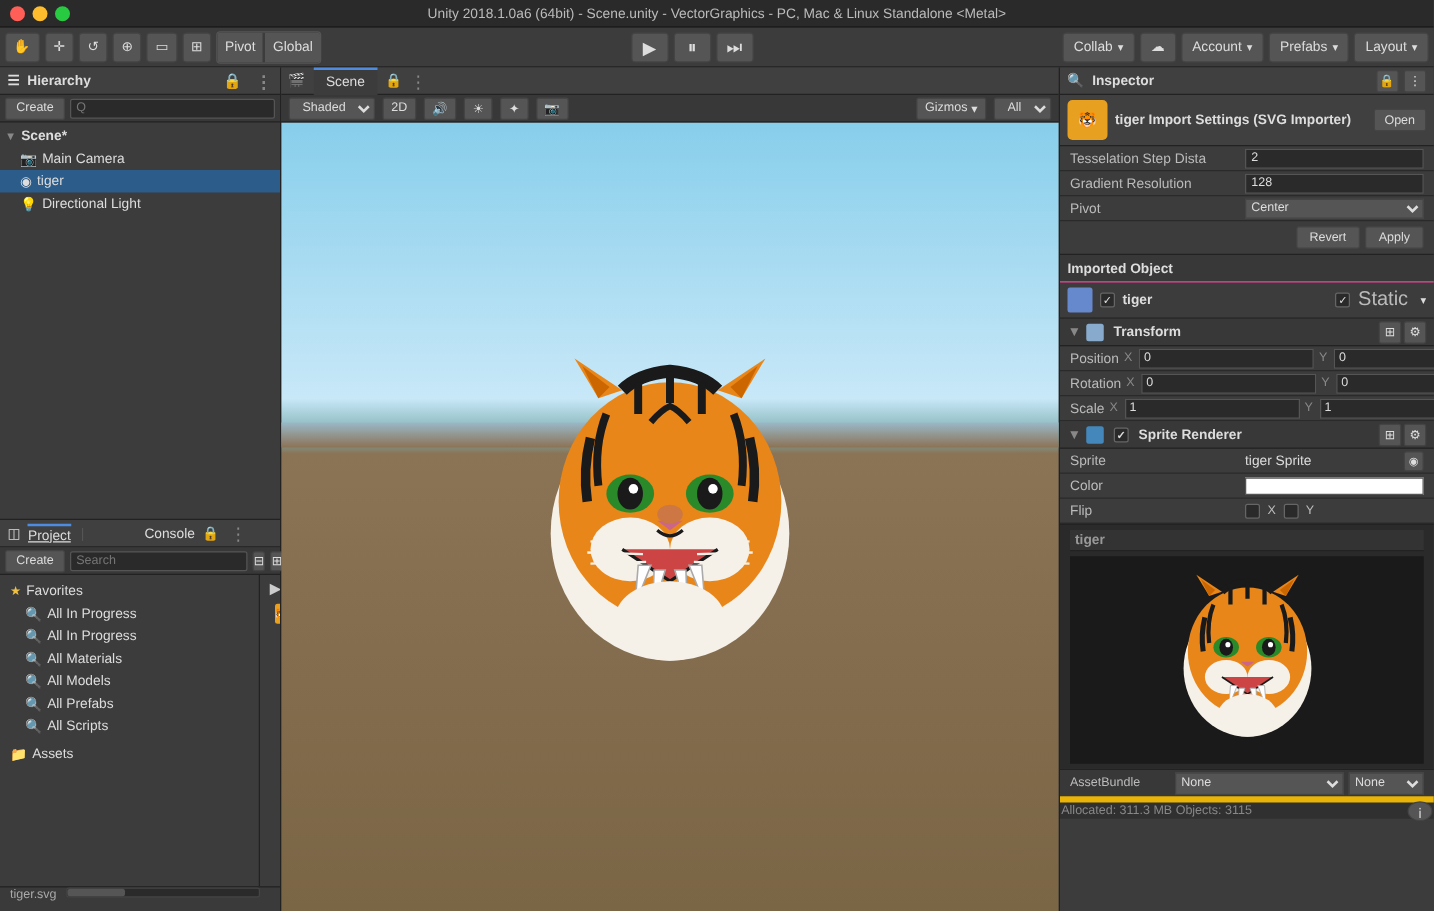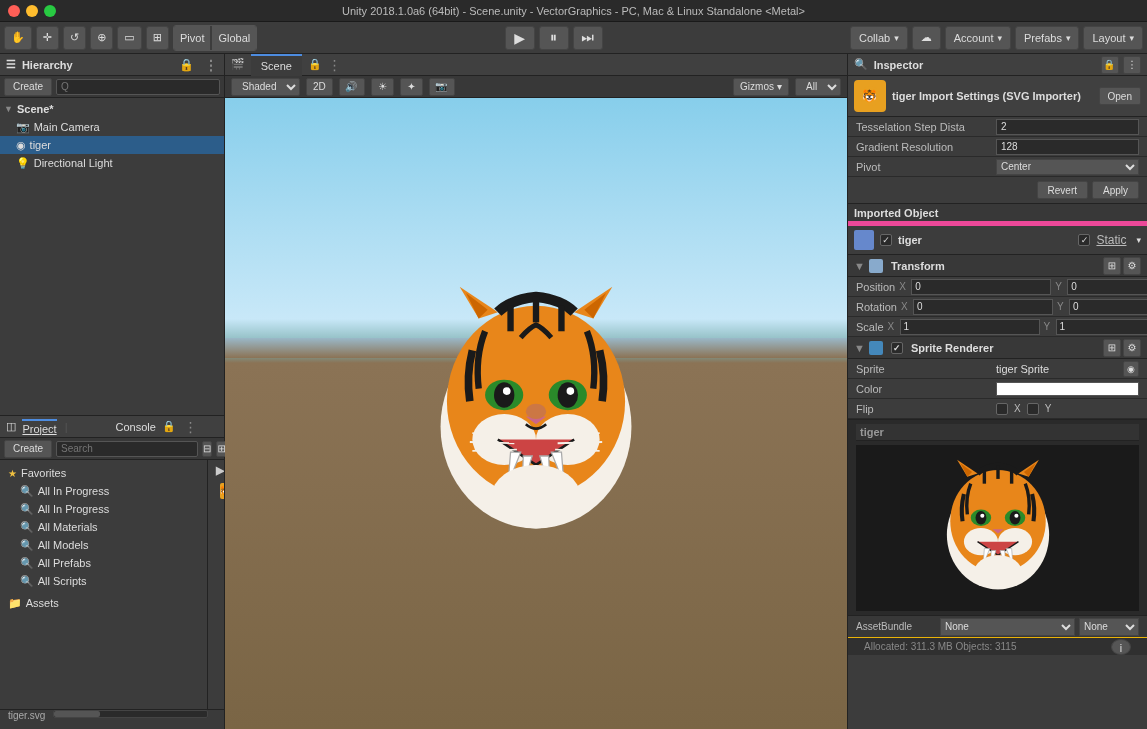--- a/index.html
+++ b/index.html
@@ -452,21 +452,21 @@
       border-radius: 2px;
     }
 
     
     .section-header {
       height: 22px;
       background: #383838;
       display: flex;
       align-items: center;
       padding: 0 6px;
-      border-bottom: 5px solid #ec4899;
+      border-bottom: 1px solid #ec4899;
       font-size: 11px;
       font-weight: bold;
       gap: 4px;
     }
 
     
     .obj-header {
       display: flex;
       align-items: center;
       padding: 4px 6px;
@@ -601,24 +601,24 @@
       color: #ddd;
       font-size: 10px;
       flex: 1;
     }
 
     .allocated-bar {
       height: 18px;
       background: #303030;
       display: flex;
       align-items: center;
-      padding: 0 16px;
+      padding: 0 1px;
       font-size: 10px;
       color: #888;
-      border-top: 1px solid #eab308;
+      border-top: 5px solid #eab308;
     }
 
     
     ::-webkit-scrollbar { width: 6px; height: 6px; }
     ::-webkit-scrollbar-track { background: #2a2a2a; }
     ::-webkit-scrollbar-thumb { background: #555; border-radius: 3px; }
 
     .gizmos-btn {
       height: 18px;
       padding: 0 6px;
@@ -953,21 +953,21 @@
 
       <div class="section-header">
         <span>Imported Object</span>
       </div>
 
       <div class="obj-header">
         <div class="obj-icon"></div>
         <div class="checkbox checked"></div>
         <span style="flex:1; font-size:11px; font-weight:bold;">tiger</span>
         <div class="checkbox checked"></div>
-        <span style="font-size:12px; color:#bbb; margin-right:4px;text-decoration:underline;">Static</span>
+        <span style="font-size:16px; color:#bbb; margin-right:4px;">Static</span>
         <span style="font-size:9px; cursor:pointer;">▾</span>
       </div>
 
 
       <div class="transform-header">
         <span style="color:#888;">▼</span>
         <span style="width:14px; height:14px; background:#88aacc; display:inline-block; border-radius:2px; margin-right:4px;"></span>
         <span>Transform</span>
         <div style="margin-left:auto; display:flex; gap:2px;">
           <button class="insp-icon-btn">⊞</button>

